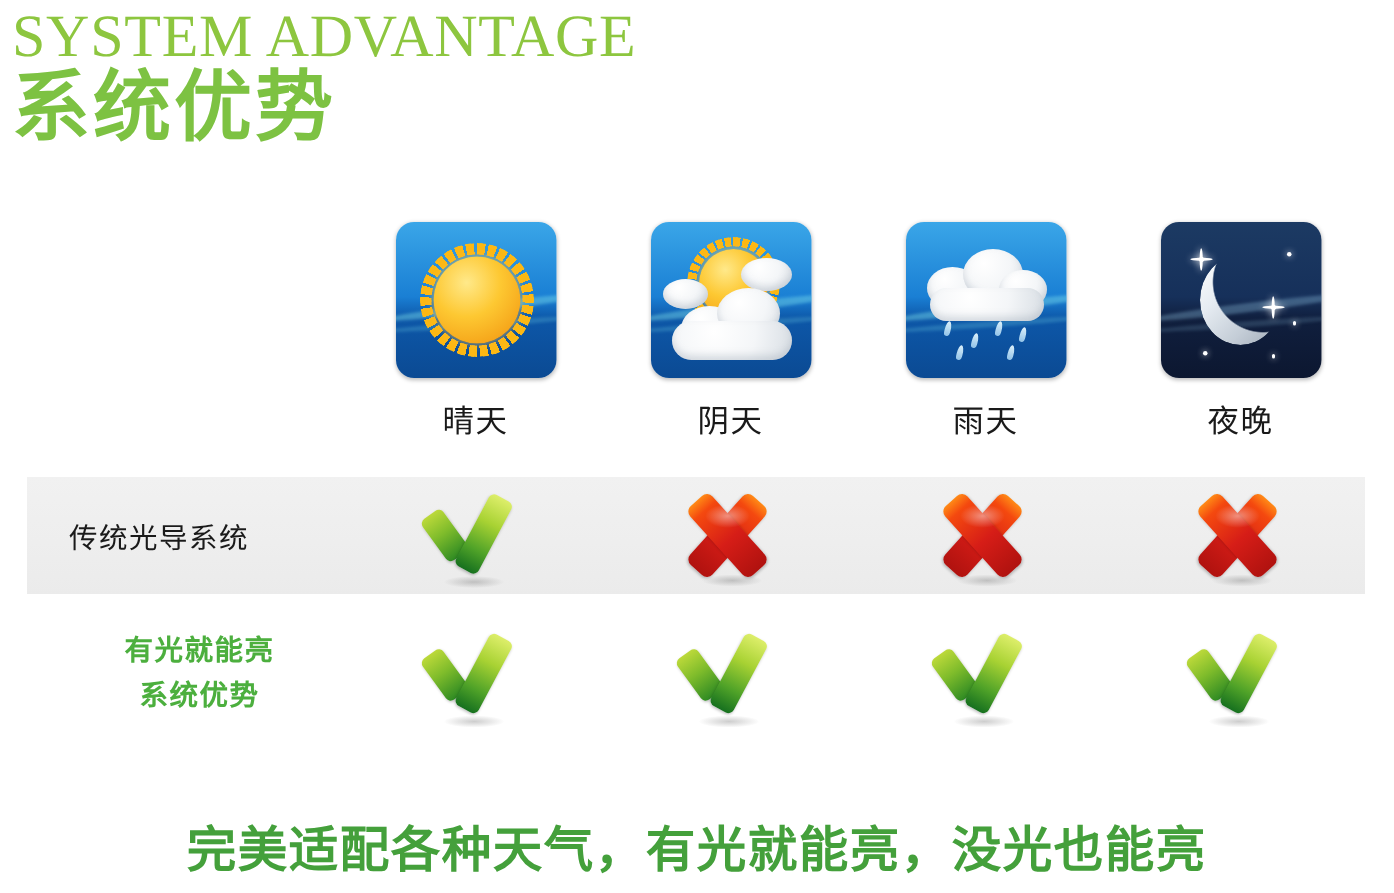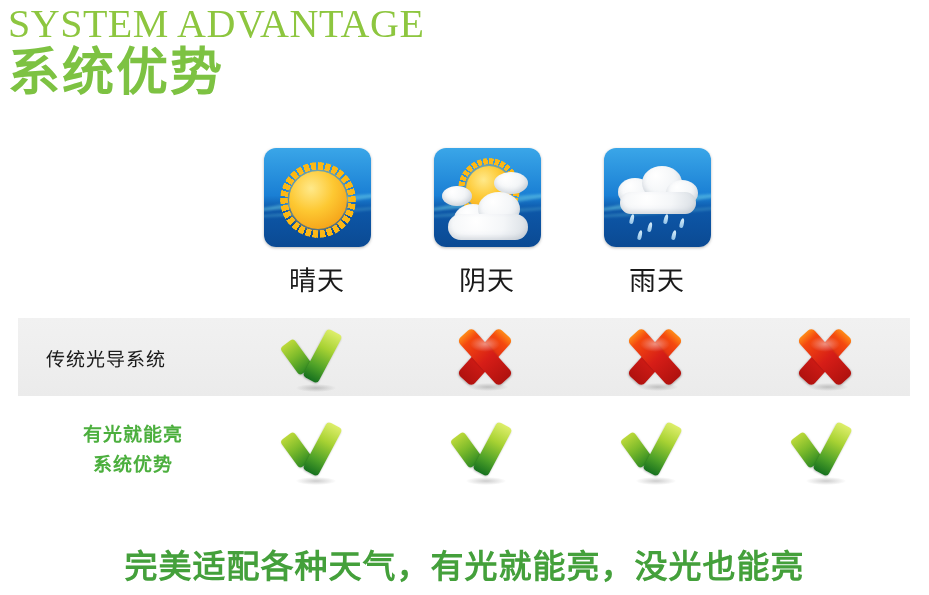--- a/index.html
+++ b/index.html
@@ -62,21 +62,21 @@
   .weather-icon {
     width: 107px;
     height: 104px;
     border-radius: 12px;
     position: relative;
     overflow: hidden;
     box-shadow: 0 1px 3px rgba(0,0,0,0.28);
   }
   .weather-label {
     margin-top: 12px;
-    font-size: 27px;
+    font-size: 21px;
     color: #1a1a1a;
     font-family: "Liberation Sans", "DejaVu Sans", sans-serif;
     letter-spacing: 1px;
   }
 
   
   .sky-day {
     background: linear-gradient(180deg,#3aa6e8 0%, #1a7fd4 48%, #0d57a8 62%, #0b4a93 100%);
   }
   .sky-night {
@@ -354,20 +354,34 @@
         <div class="drop" style="left:26px;top:66px;"></div>
         <div class="drop" style="left:44px;top:74px;"></div>
         <div class="drop" style="left:60px;top:66px;"></div>
         <div class="drop" style="left:76px;top:70px;"></div>
         <div class="drop" style="left:34px;top:82px;"></div>
         <div class="drop" style="left:68px;top:82px;"></div>
       </div>
       <div class="weather-label">雨天</div>
     </div>
 
+    <div class="weather-cell">
+      <div class="weather-icon sky-night">
+        <div class="streak s1 night"></div>
+        <div class="streak s2 night"></div>
+        <div class="moon" style="left:26px;top:22px;"></div>
+        <div class="star-big" style="left:20px;top:18px;"></div>
+        <div class="star-big" style="left:70px;top:52px;width:10px;height:10px;"></div>
+        <div class="star" style="left:84px;top:20px;width:3px;height:3px;"></div>
+        <div class="star" style="left:88px;top:66px;width:2.5px;height:2.5px;"></div>
+        <div class="star" style="left:28px;top:86px;width:3px;height:3px;"></div>
+        <div class="star" style="left:74px;top:88px;width:2.5px;height:2.5px;"></div>
+      </div>
+      <div class="weather-label">夜晚</div>
+    </div>
 
   </div>
 
   <div id="row-traditional">
     <div class="row-label">传统光导系统</div>
     <div class="marks">
       <div class="mark-cell">
         <div class="mark-check">
           <div class="arm arm-short"></div>
           <div class="arm arm-long"></div>

